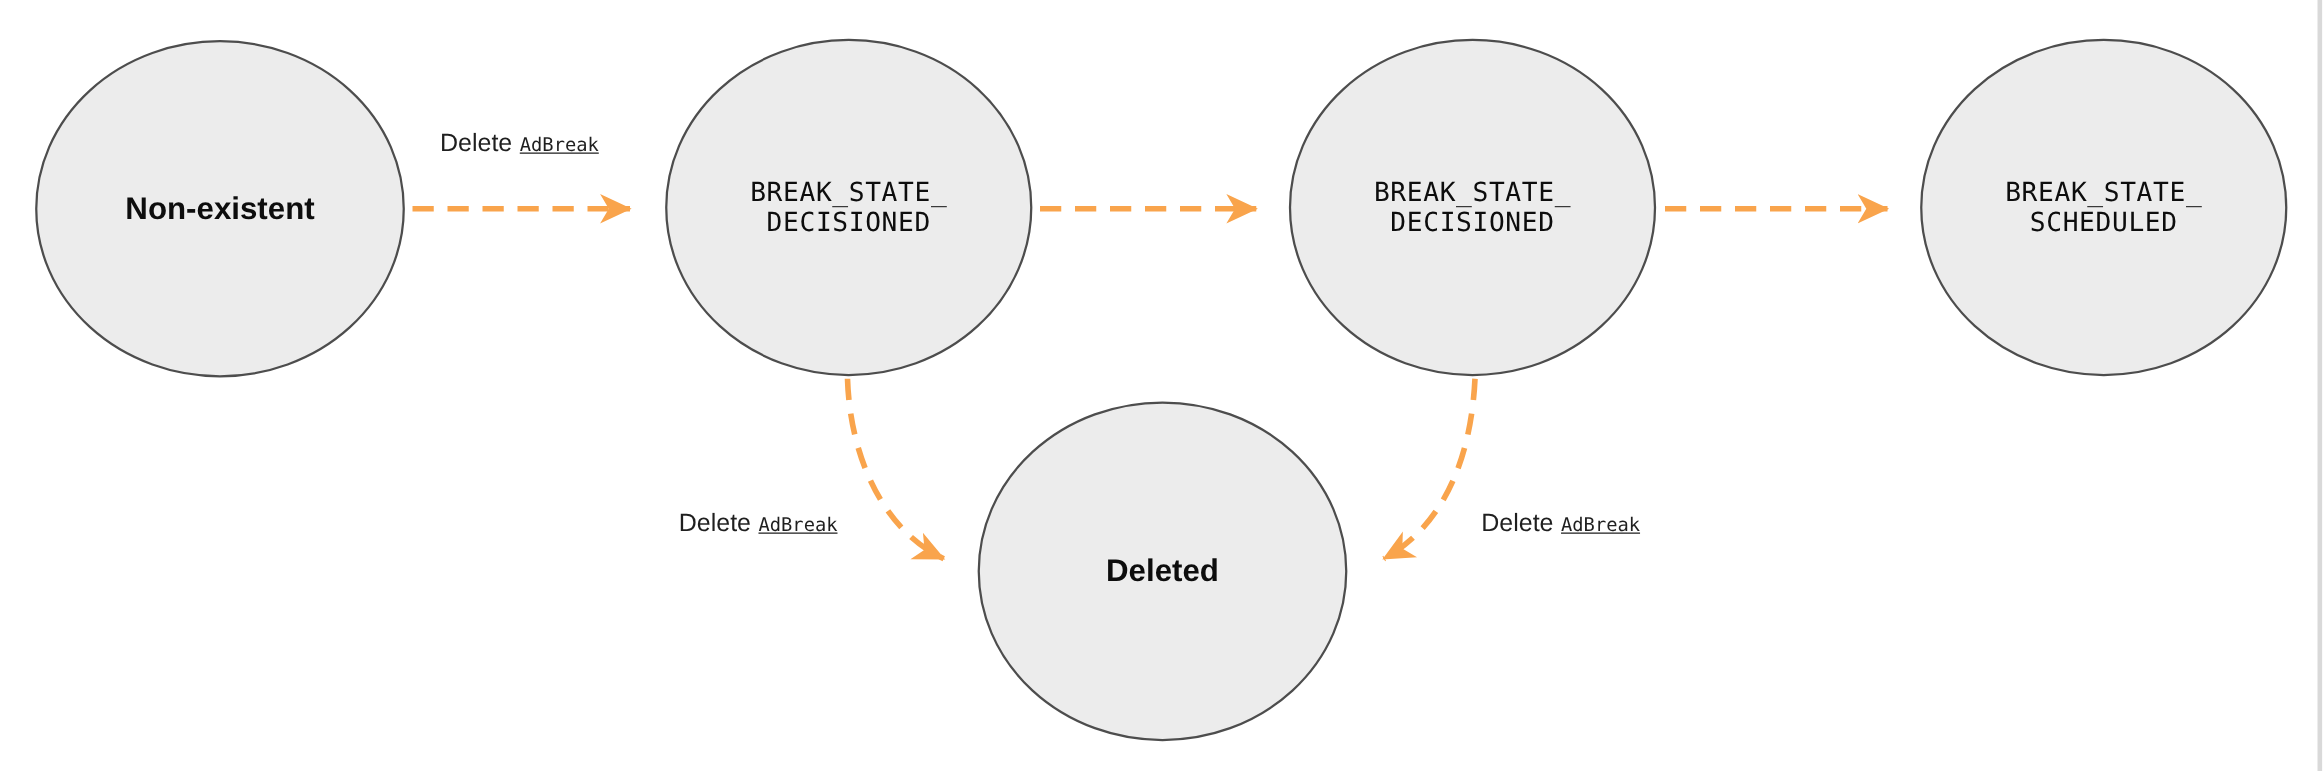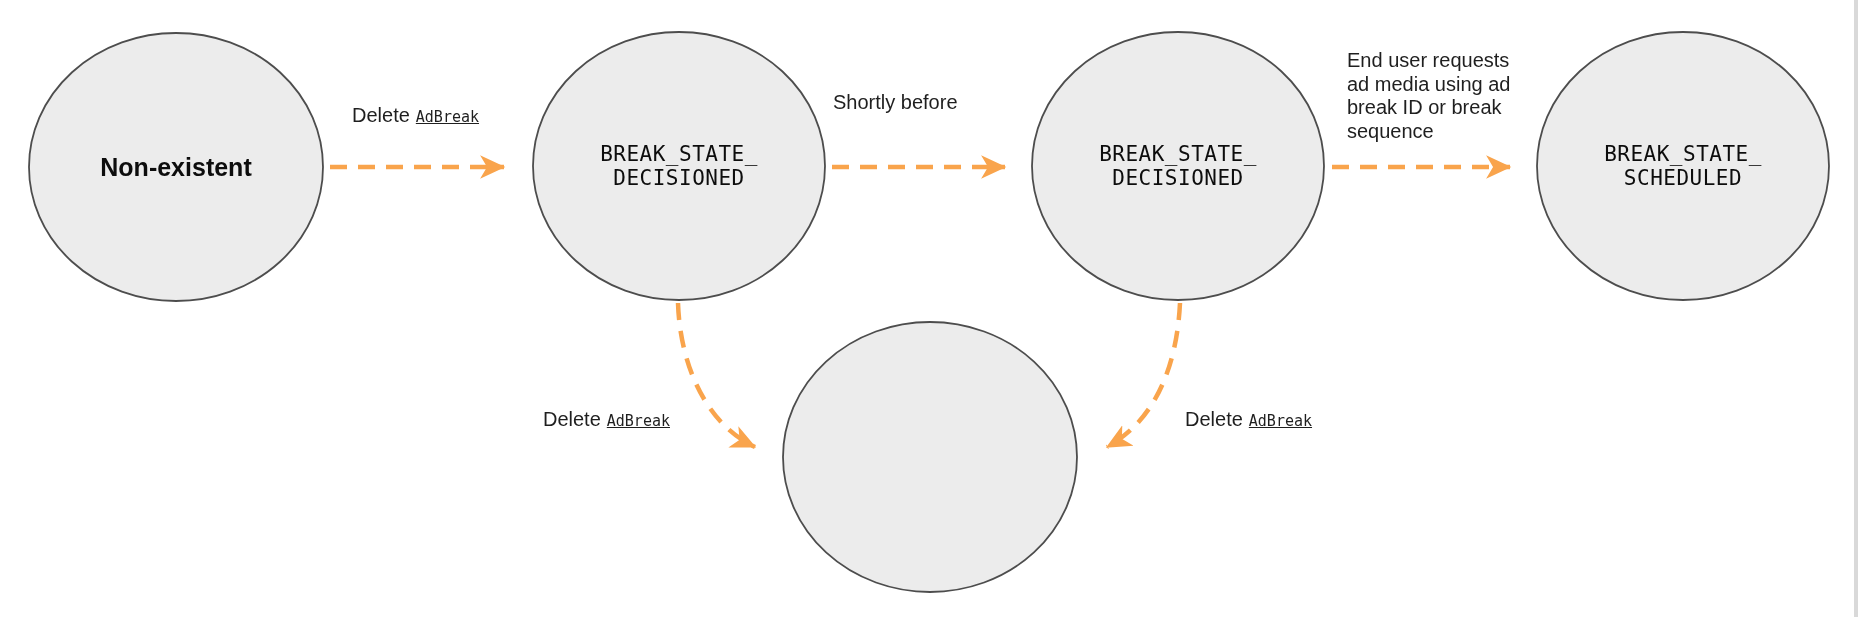--- a/index.html
+++ b/index.html
@@ -86,35 +86,31 @@
   <div class="node-label mono" style="left:1032px;top:32px;width:292px;height:268px;">
     <div>BREAK_STATE_</div>
     <div>DECISIONED</div>
   </div>
 
   <div class="node-label mono" style="left:1537px;top:32px;width:292px;height:268px;">
     <div>BREAK_STATE_</div>
     <div>SCHEDULED</div>
   </div>
 
+  <div class="node-label sans" style="left:783px;top:322px;width:294px;height:270px;">
+    <span>Deleted</span>
+  </div>
 
   <div class="edge-label" style="left:352px;top:103px;">
     <span>Delete</span><span class="code">AdBreak</span>
   </div>
 
   <div class="edge-label" style="left:833px;top:90px;">
-    <div>Shortly before</div>
   </div>
 
-  <div class="edge-label edge-label-multiline" style="left:1347px;top:49px;">
-    <div>End user requests</div>
-    <div>ad media using ad</div>
-    <div>break ID or break</div>
-    <div>sequence</div>
-  </div>
 
   <div class="edge-label" style="right:1188px;top:407px;">
     <span>Delete</span><span class="code">AdBreak</span>
   </div>
 
   <div class="edge-label" style="left:1185px;top:407px;">
     <span>Delete</span><span class="code">AdBreak</span>
   </div>
 
   <div class="page-edge"></div>

